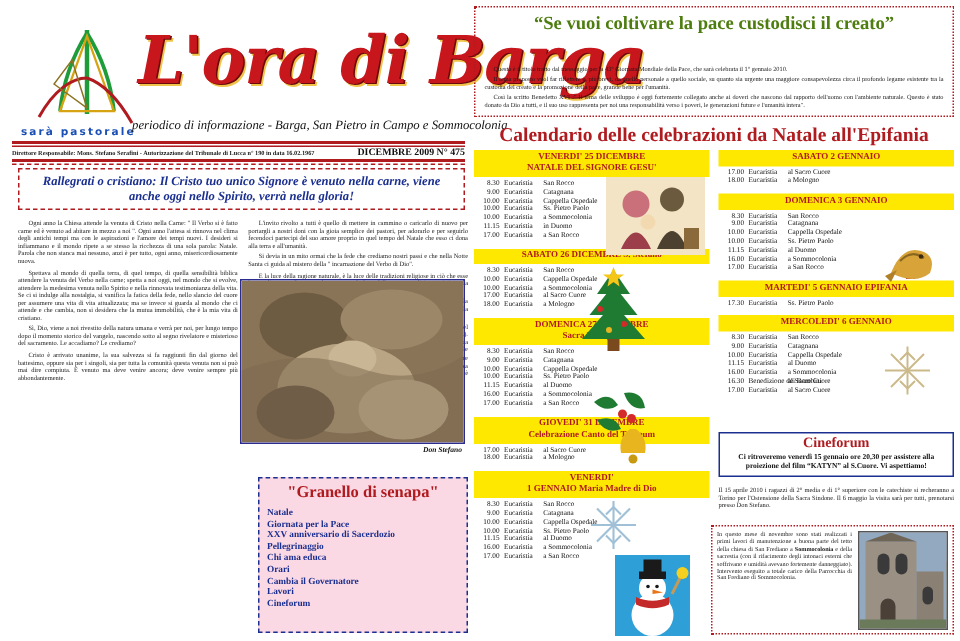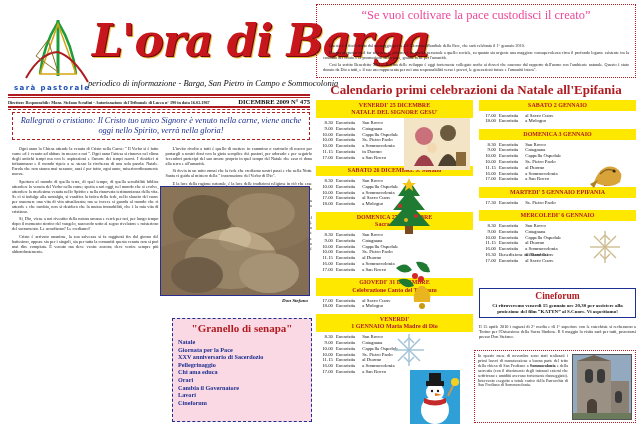--- a/index.html
+++ b/index.html
@@ -43,21 +43,21 @@
   .imprint-right{font-size:6.6px;font-weight:bold;color:#111;white-space:nowrap;}
 
   
   .lead-box{
     position:absolute;left:12px;top:112px;width:298px;
     border:1.6px dashed #b01b20;
     padding:3px 4px;box-sizing:border-box;
     text-align:center;
   }
   .lead-box .hl{
-    font-style:italic;font-weight:normal;font-size:8.4px;line-height:10px;
+    font-style:italic;font-weight:bold;font-size:8.4px;line-height:10px;
     color:#1a2f8f;
   }
   .article-body{
     position:absolute;left:12px;top:146px;width:300px;height:278px;
     font-size:4.3px;line-height:5.1px;color:#1b1b1b;text-align:justify;
     column-count:2;column-gap:7px;
   }
   .article-body p{margin:0 0 2px 0;text-indent:7px;}
   .article-photo{
     position:absolute;left:160px;top:186px;width:148px;height:108px;
@@ -87,21 +87,21 @@
     font-size:6.2px;line-height:7.6px;font-weight:bold;color:#1a2f8f;
   }
 
   
   .peace-box{
     position:absolute;left:316px;top:4px;width:320px;height:74px;
     border:1.6px dotted #b01b20;box-sizing:border-box;padding:3px 6px;
   }
   .peace-box h2{
     margin:0 0 20px 0;text-align:center;
-    font-size:12.4px;font-weight:normal;color:#ec4899;
+    font-size:12.4px;font-weight:bold;color:#4d7c0f;
     font-family:"Liberation Serif", serif;
   }
   .peace-body{font-size:4.2px;line-height:5px;color:#1b1b1b;text-align:justify;}
   .peace-body p{margin:0 0 2px 0;text-indent:6px;}
 
   
   .cal-title{
     position:absolute;left:316px;top:82px;width:320px;text-align:center;
     font-size:13px;font-weight:bold;color:#b01b20;
     font-family:"Liberation Serif", serif;
@@ -244,21 +244,21 @@
 
   <div class="peace-box">
     <h2>“Se vuoi coltivare la pace custodisci il creato”</h2>
     <div class="peace-body">
       <p>Questo è il titolo tratto dal messaggio per la 43° Giornata Mondiale della Pace, che sarà celebrata il 1° gennaio 2010.</p>
       <p>Il tema proposto vuol far riflettere e, più brevi, da quello personale a quello sociale, su quanto sia urgente una maggiore consapevolezza circa il profondo legame esistente tra la custodia del creato e la promozione della pace, grande bene per l'umanità.</p>
       <p>Così la scritto Benedetto XVI :" Il tema delle sviluppo é oggi fortemente collegato anche ai doveri che nascono dal rapporto dell'uomo con l'ambiente naturale. Questo è stato donato da Dio a tutti, e il suo uso rappresenta per noi una responsabilità verso i poveri, le generazioni future e l'umanità intera".</p>
     </div>
   </div>
 
-  <div class="cal-title">Calendario primi celebrazioni da Natale all'Epifania</div>
+  <div class="cal-title">Calendario delle celebrazioni da Natale all'Epifania</div>
 
   <div class="cal-col left">
 
     <div class="daybar">
       <span>VENERDI'   25 DICEMBRE</span>
       <span class="sub">NATALE DEL SIGNORE GESU'</span>
     </div>
     <ul class="mass-list">
       <li><span class="t">8.30</span><span class="w">Eucaristia</span> <span>San Rocco</span></li>
       <li><span class="t">9.00</span><span class="w">Eucaristia</span> <span>Catagnana</span></li>

